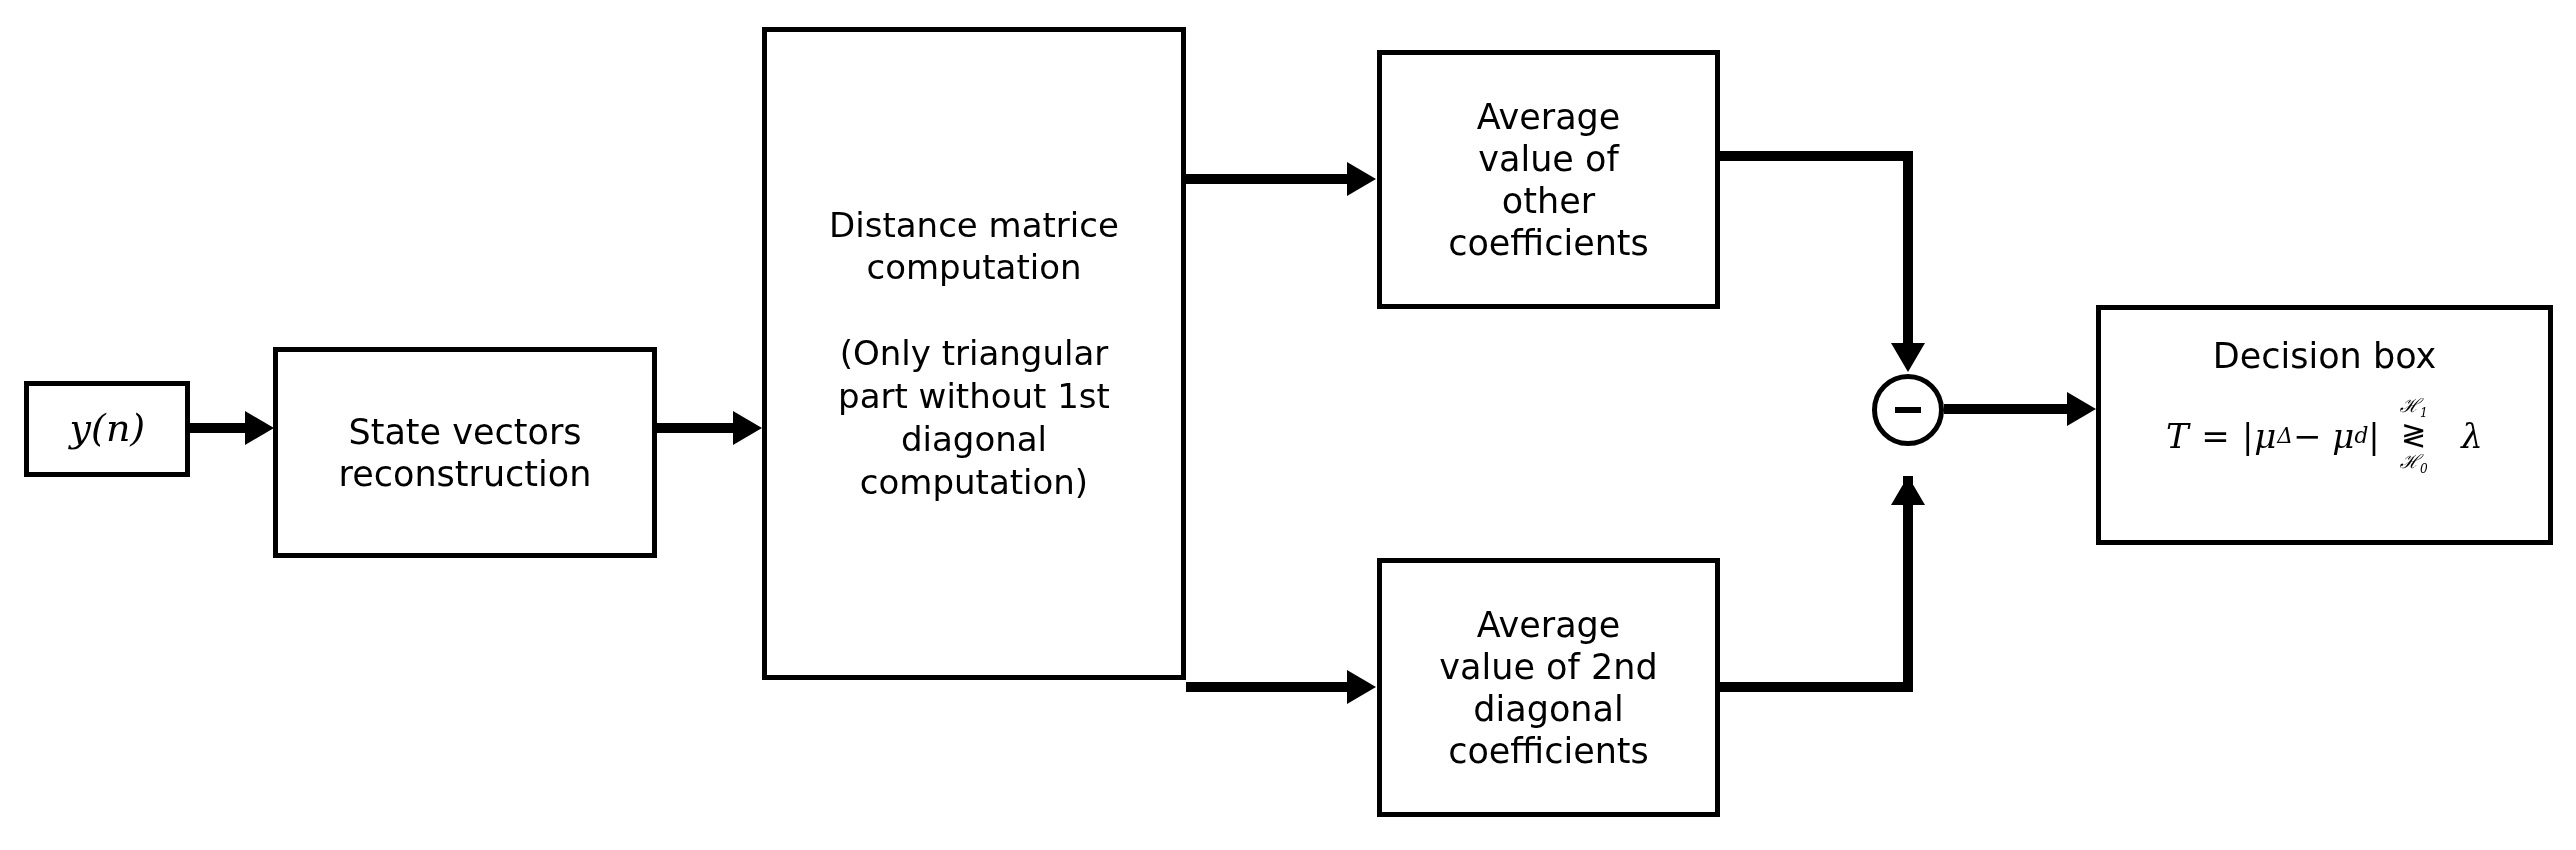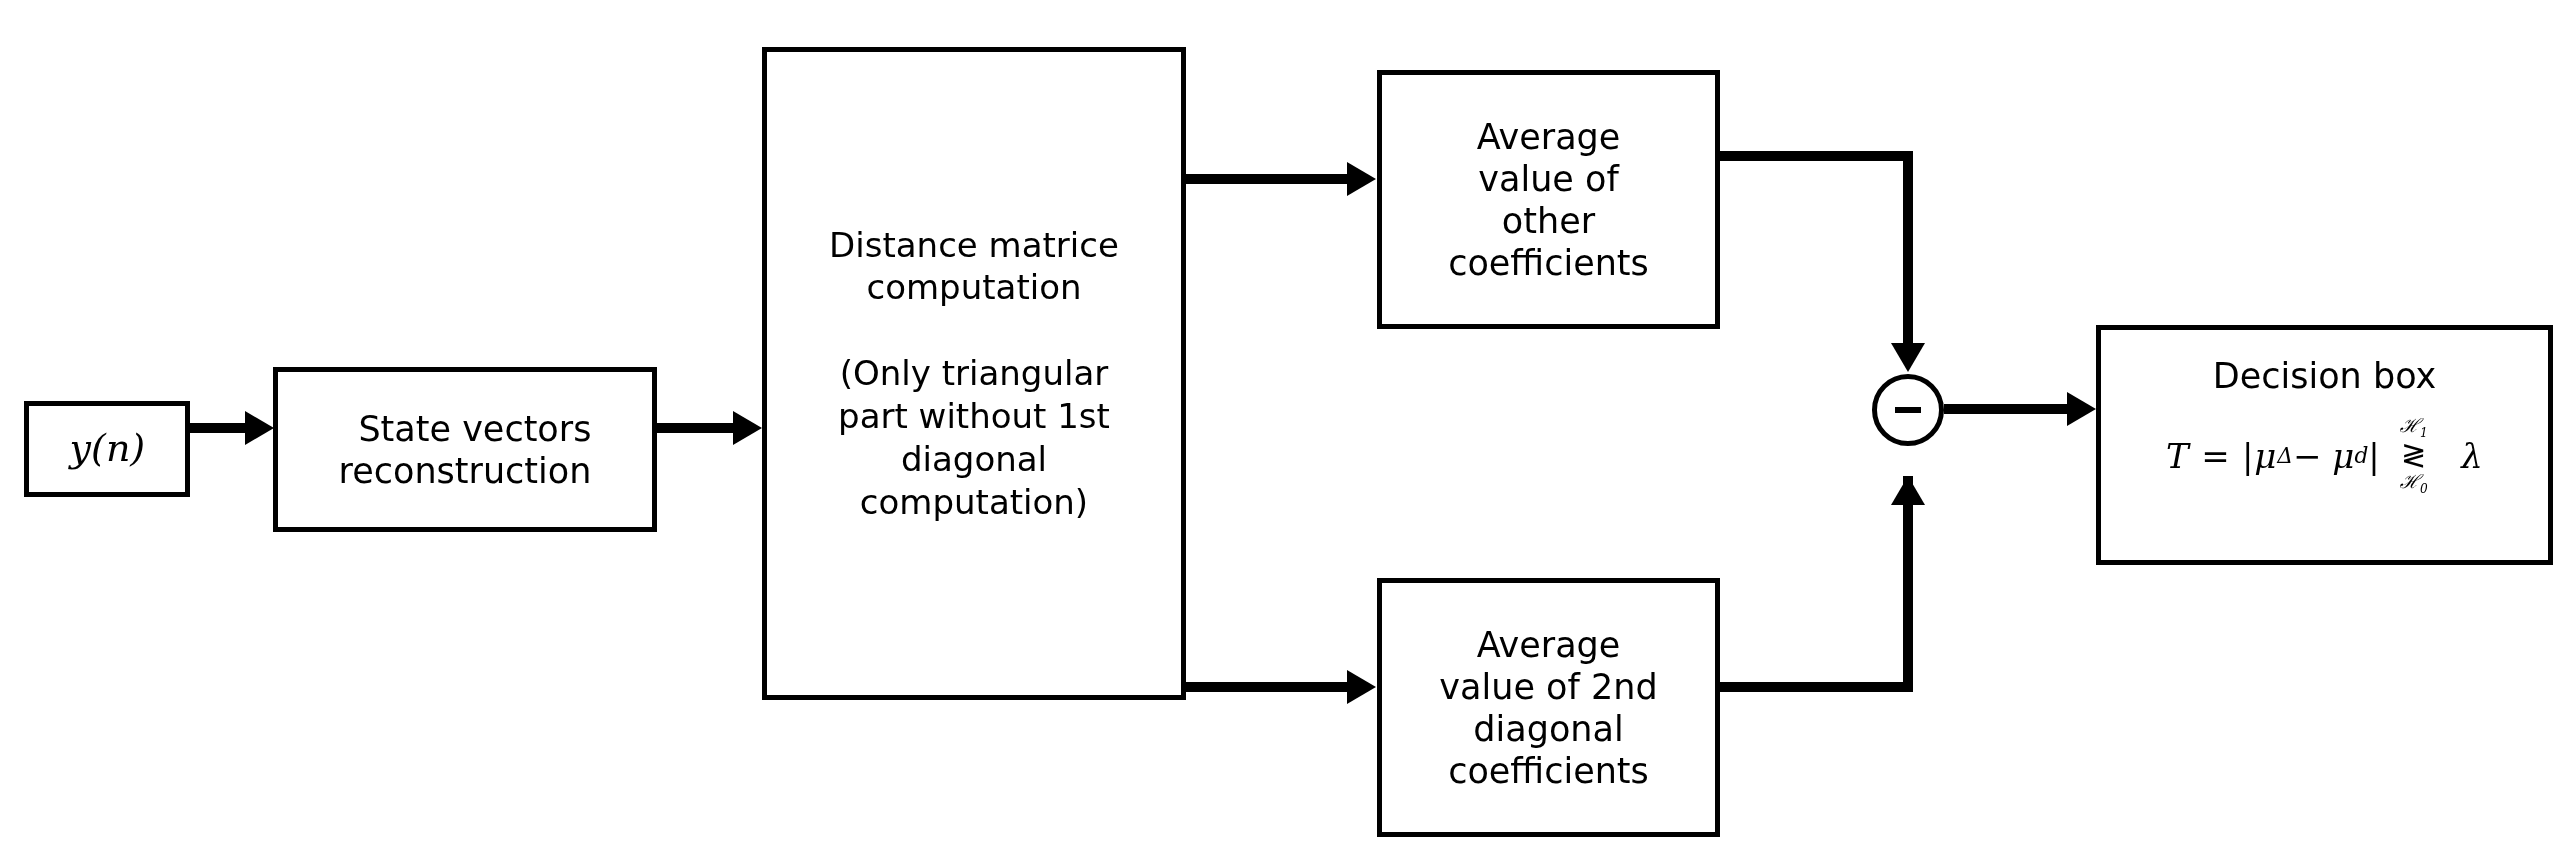--- a/index.html
+++ b/index.html
@@ -16,32 +16,31 @@
   .box {
     position: absolute;
     box-sizing: border-box;
     border: 5.3px solid #000000;
     background: #ffffff;
     display: flex;
     align-items: center;
     justify-content: center;
     text-align: center;
     color: #000000;
-    margin-top: 20px;
   }
   .box-label {
     font-family: "DejaVu Sans", sans-serif;
     font-size: 35px;
     line-height: 1.20;
     white-space: pre-line;
     color: #000;
   }
   
   #box-input       { left: 24.4px;   top: 381px; width: 166px;  height: 96px; }
-  #box-state       { left: 273px;  top: 347px; width: 384px;  height: 165px; text-align: right; }
+  #box-state       { left: 273px;  top: 347px; width: 384px;  height: 211px; }
   #box-distance    { left: 762px; top: 27px;  width: 424px;  height: 653px; }
   #box-avg-other   { left: 1377px; top: 50px;  width: 343px;  height: 259px; }
   #box-avg-diag    { left: 1377px; top: 558px; width: 343px;  height: 259px; }
   #box-decision    { left: 2096px; top: 305px; width: 457px;  height: 240px;
                      flex-direction: column; justify-content: flex-start; padding-top: 26px; }
 
   #box-input .box-label   { font-family: "DejaVu Serif", serif; font-style: italic; font-size: 38px; }
   #box-distance .box-label { font-size: 34px; line-height: 1.26; }
 
   

